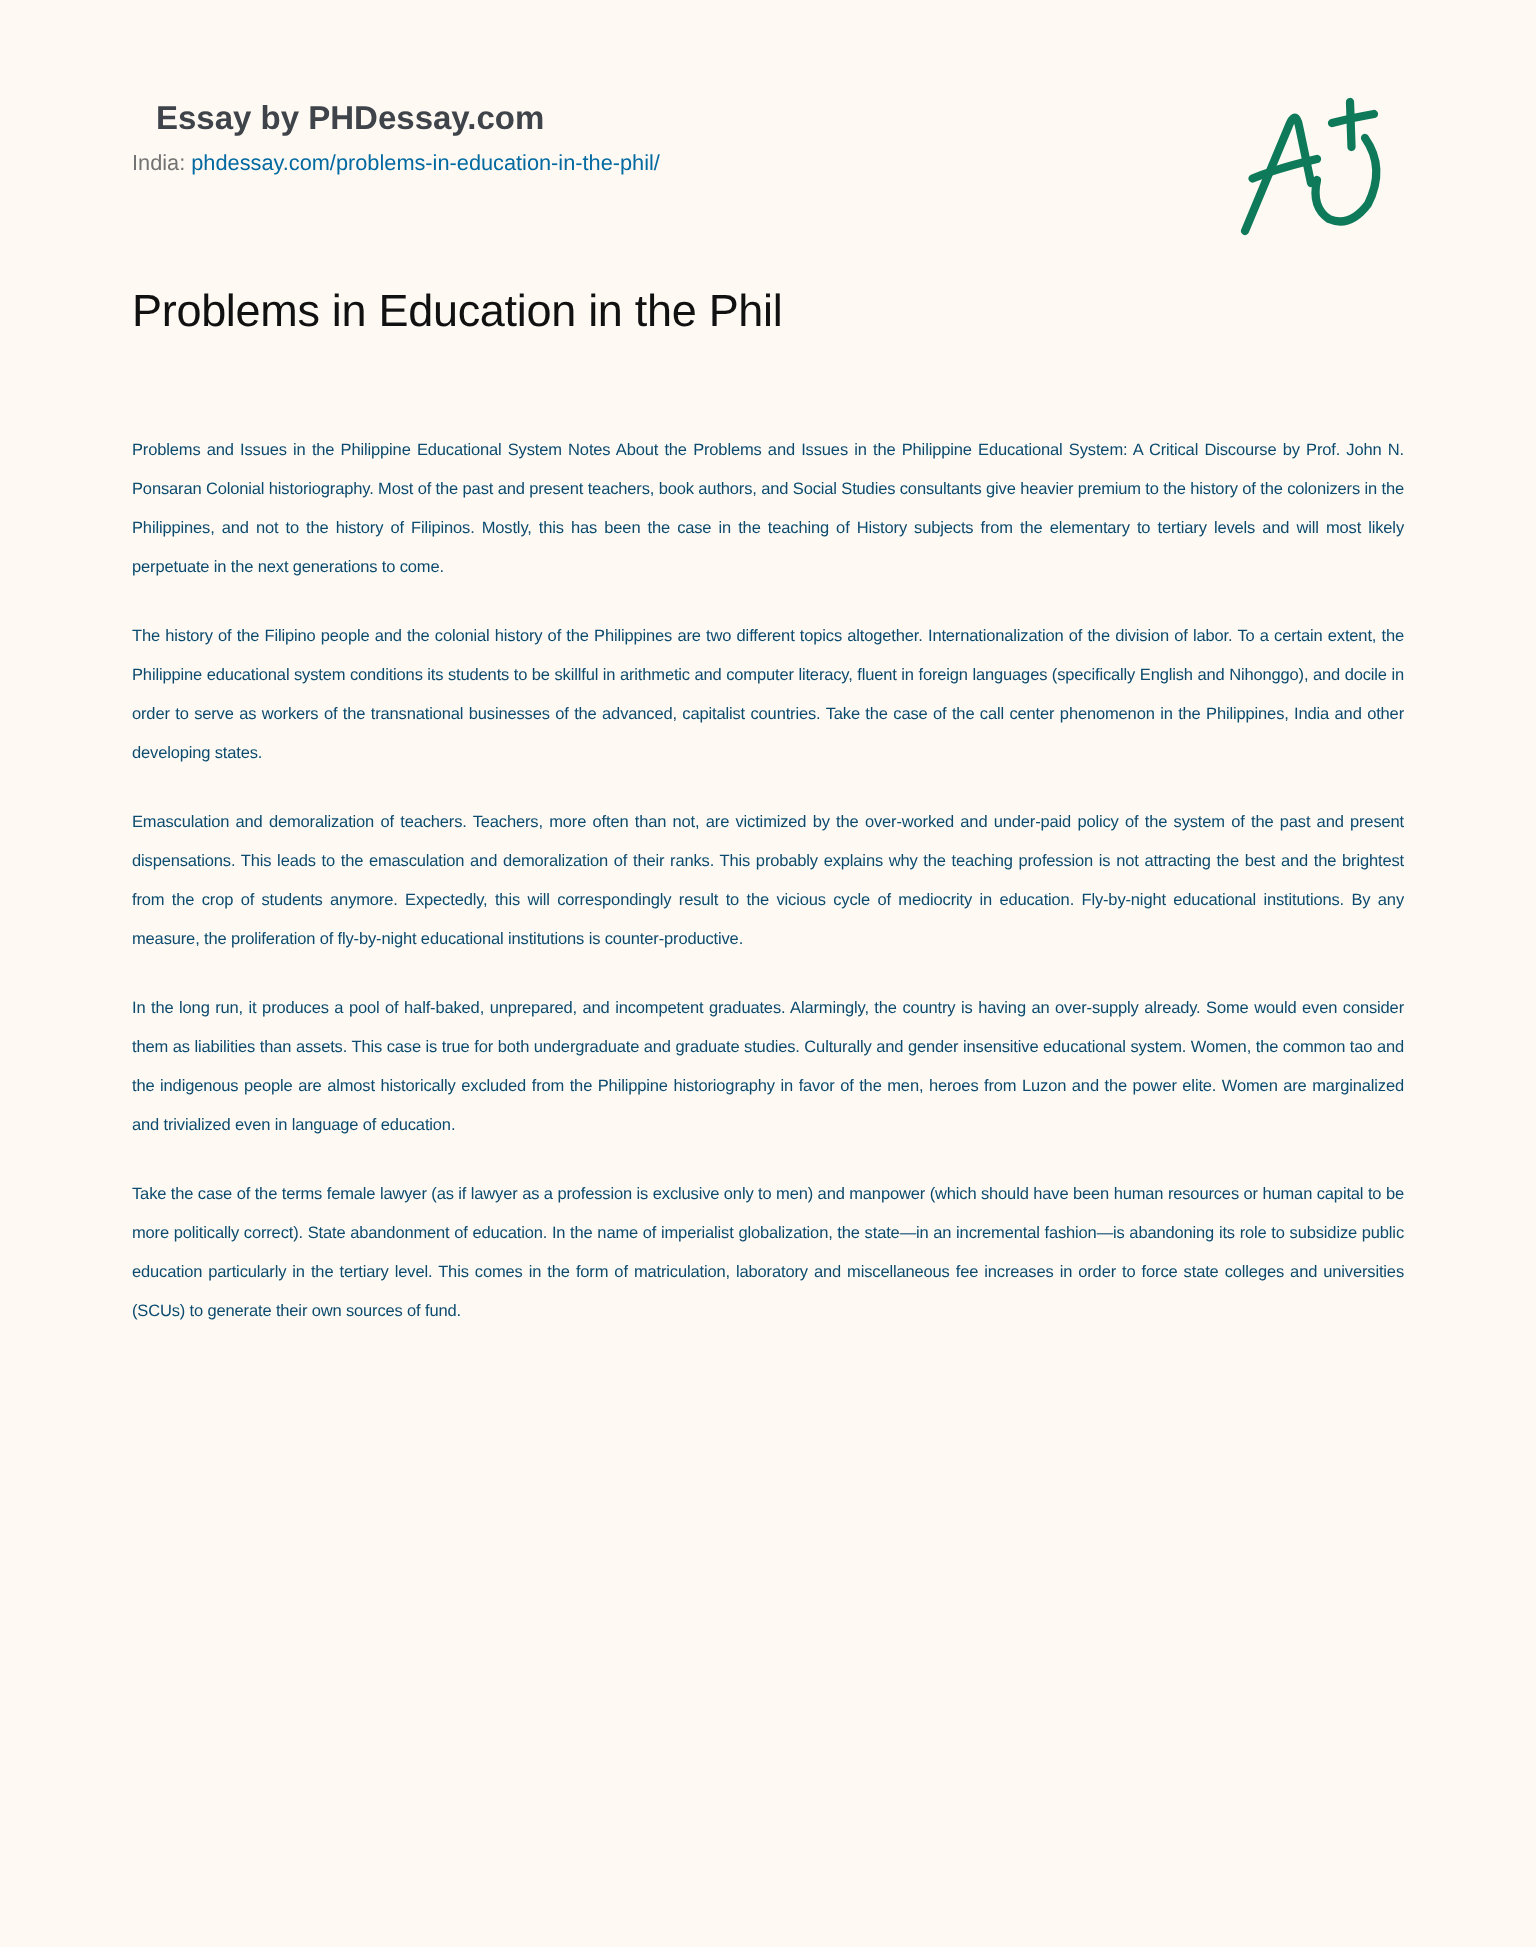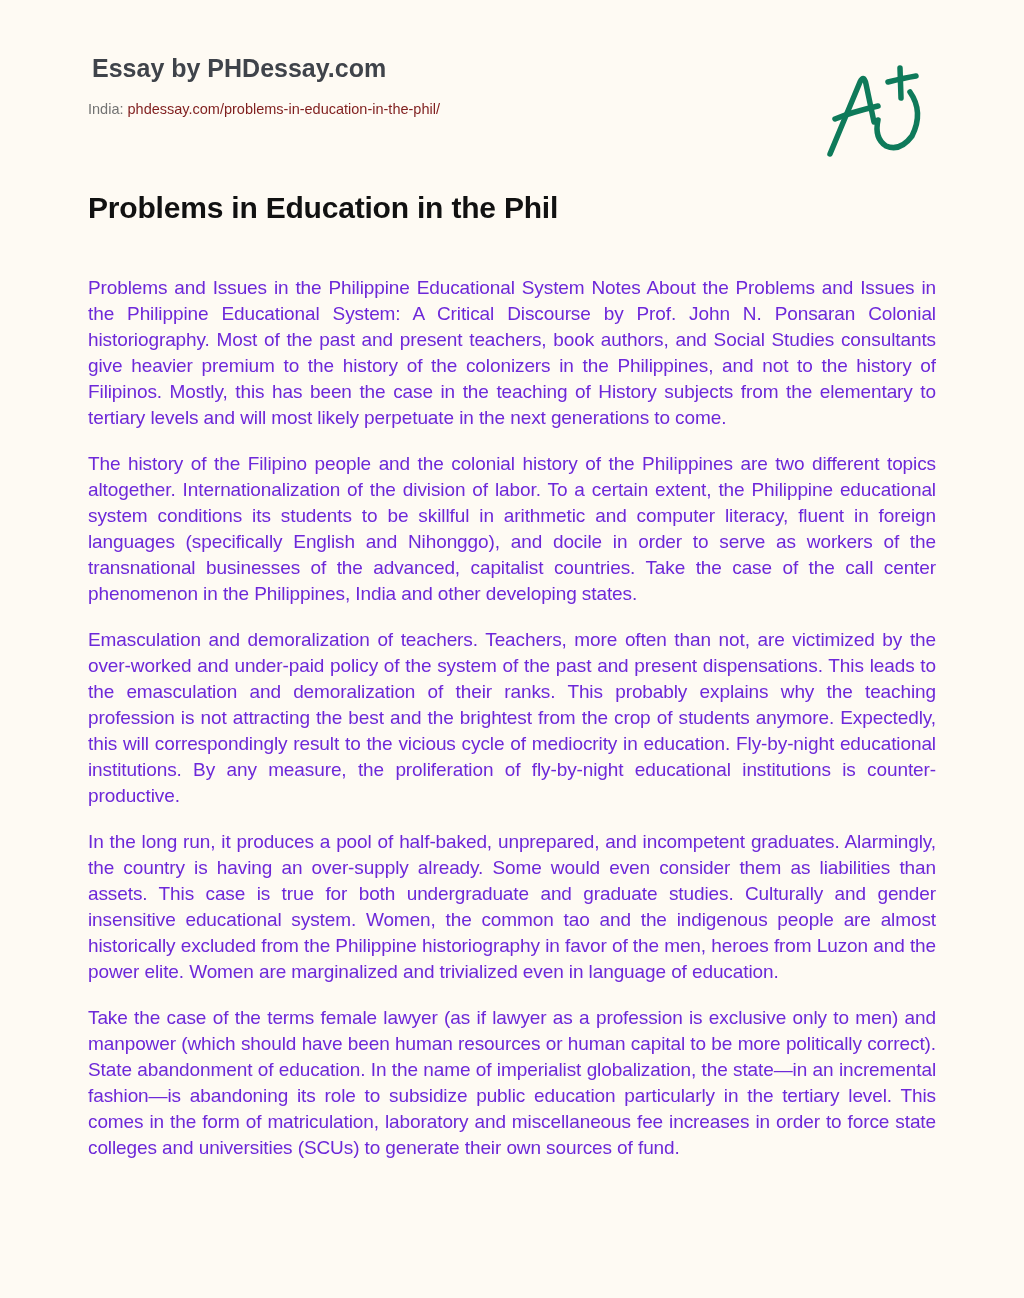--- a/index.html
+++ b/index.html
@@ -11,68 +11,68 @@
       width: 1024px;
       height: 1298px;
       position: relative;
       overflow: hidden;
       font-family: "Liberation Sans", "DejaVu Sans", sans-serif;
     }
     .site-title {
       position: absolute;
       left: 88px;
       top: 50px;
-      margin: 4px;
-      font-size: 25px;
+      margin: 16px;
+      font-size: 22px;
       font-weight: bold;
       color: #3f434a;
       letter-spacing: 0px;
     }
     .source-line {
       position: absolute;
       left: 88px;
       top: 101px;
       font-size: 14.5px;
       color: #737373;
       margin: 0;
     }
     .source-line a {
-      color: #7f1d1d;
+      color: #0369a1;
       text-decoration: none;
     }
     .logo {
       position: absolute;
       left: 822px;
       top: 62px;
       width: 110px;
       height: 100px;
     }
     .doc-title {
       position: absolute;
       left: 88px;
       top: 191px;
       margin: 0;
       font-size: 30px;
-      font-weight: bold;
+      font-weight: normal;
       color: #111111;
       letter-spacing: -0.2px;
     }
     .content {
       position: absolute;
       left: 88px;
       top: 271px;
       width: 848px;
       height: 979px;
       overflow: hidden;
     }
     .content p {
-      margin: 4px 0 20px 0;
-      font-size: 19px;
+      margin: 16px 0 20px 0;
+      font-size: 11px;
       line-height: 26px;
-      color: #6d28d9;
+      color: #0c4a6e;
       text-align: justify;
       letter-spacing: -0.1px;
     }
   </style>
 </head>
 <body>
 
 <div>
   <h2 class="site-title">Essay by PHDessay.com</h2>
   <p class="source-line">

